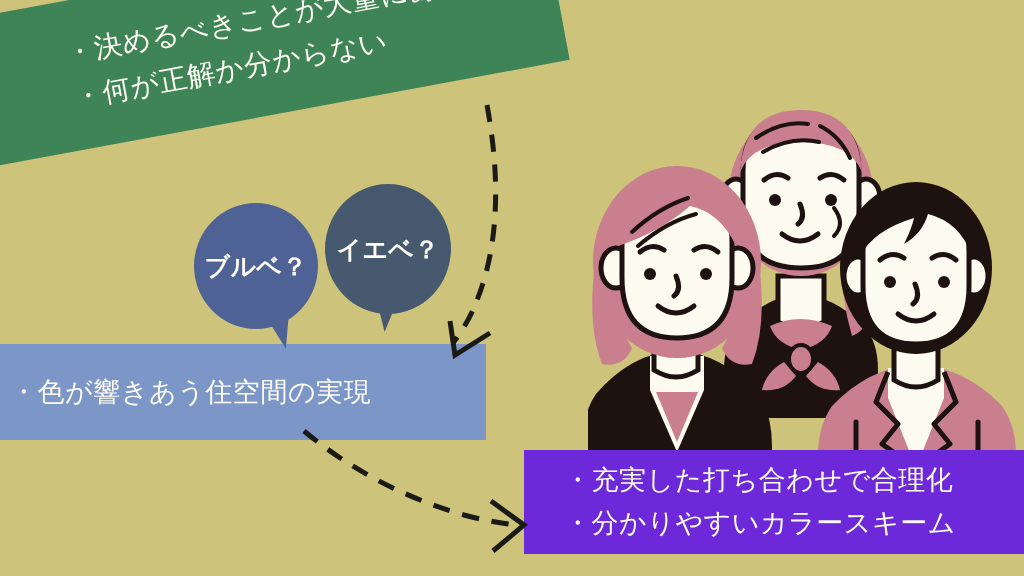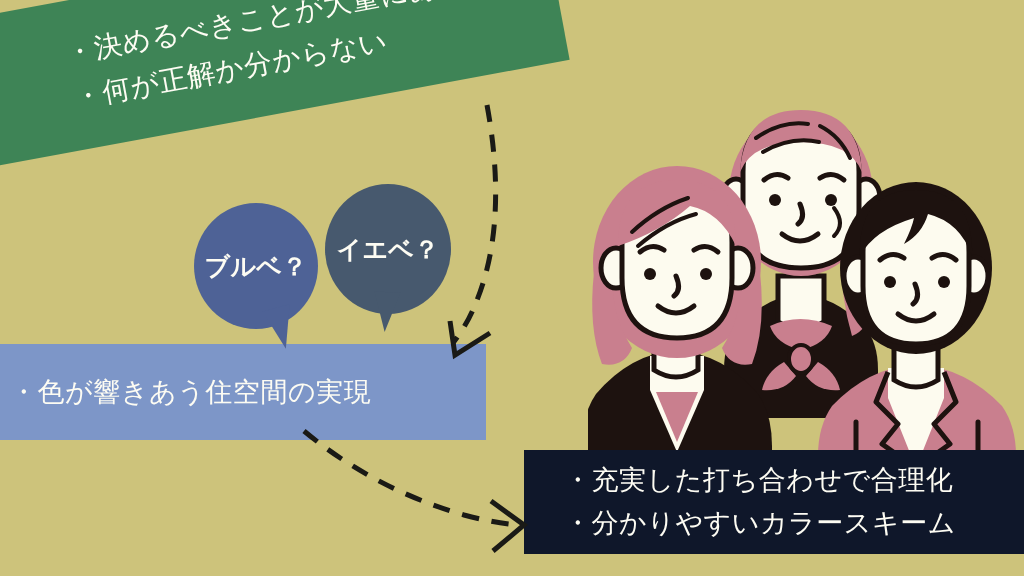--- a/index.html
+++ b/index.html
@@ -62,21 +62,21 @@
   #banner-blue .line {
     font-size: 27px;
     line-height: 1.58;
   }
 
   #banner-red {
     left: 524px;
     top: 450px;
     width: 500px;
     height: 104px;
-    background: #0f172a;
+    background: #6d28d9;
     padding-left: 40px;
     justify-content: center;
   }
   #banner-red .line {
     font-size: 27px;
     line-height: 1.6;
   }
 
   
   .bubble {

